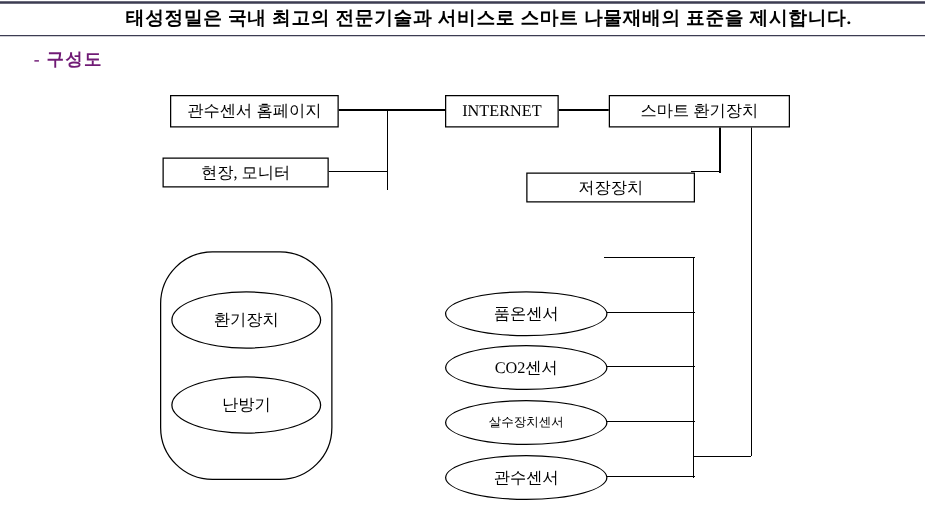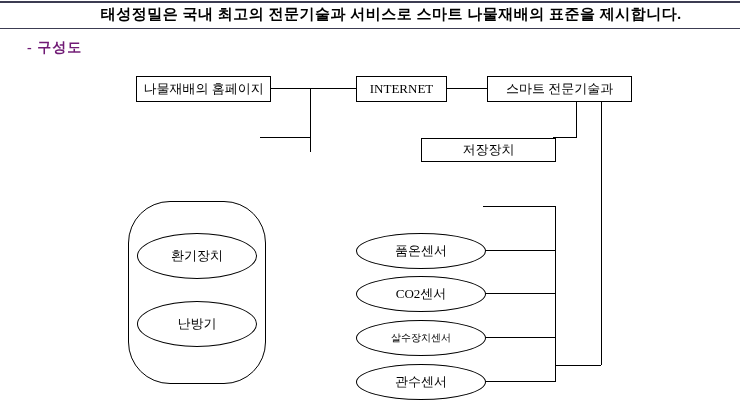--- a/index.html
+++ b/index.html
@@ -37,23 +37,24 @@
       <line x1="555" y1="365" x2="601" y2="365"></line>
       <line x1="555" y1="206" x2="555" y2="382"></line>
       <line x1="483" y1="206" x2="556" y2="206"></line>
       <line x1="483" y1="250" x2="556" y2="250"></line>
       <line x1="483" y1="293" x2="556" y2="293"></line>
       <line x1="483" y1="337" x2="556" y2="337"></line>
       <line x1="483" y1="381" x2="556" y2="381"></line>
     </g>
   </svg>
 
-  <div class="node" style="left:136px;top:76px;width:133px;height:24px">나물재배의 홈페이지</div>
+  <div class="node" style="left:136px;top:76px;width:133px;height:24px">관수센서 홈페이지</div>
   <div class="node" style="left:356px;top:76px;width:89px;height:24px">INTERNET</div>
-  <div class="node" style="left:487px;top:76px;width:143px;height:24px">스마트 전문기술과</div>
+  <div class="node" style="left:487px;top:76px;width:143px;height:24px">스마트 환기장치</div>
+  <div class="node" style="left:130px;top:126px;width:131px;height:22px">현장, 모니터</div>
   <div class="node" style="left:421px;top:138px;width:133px;height:22px">저장장치</div>
 
 
   <div class="group-rect" style="left:128px;top:201px;width:136px;height:181px"></div>
   <div class="node ellipse" style="left:137px;top:301px;width:118px;height:44px">난방기</div>
   <div class="node ellipse" style="left:137px;top:233px;width:118px;height:44px">환기장치</div>
 
   <div class="node ellipse" style="left:356px;top:233px;width:128px;height:34px">품온센서</div>
   <div class="node ellipse" style="left:356px;top:276px;width:128px;height:34px">CO2센서</div>
   <div class="node ellipse" style="left:356px;top:320px;width:128px;height:34px;font-size:10px">살수장치센서</div>

